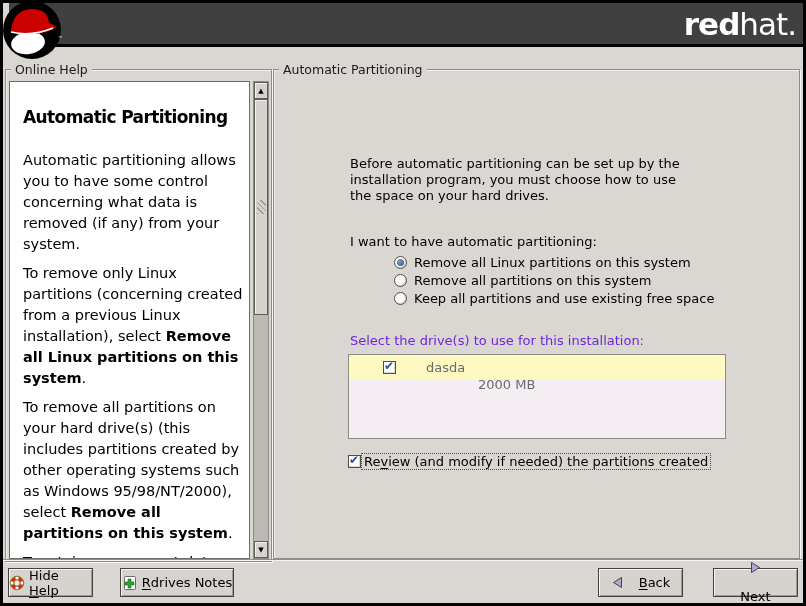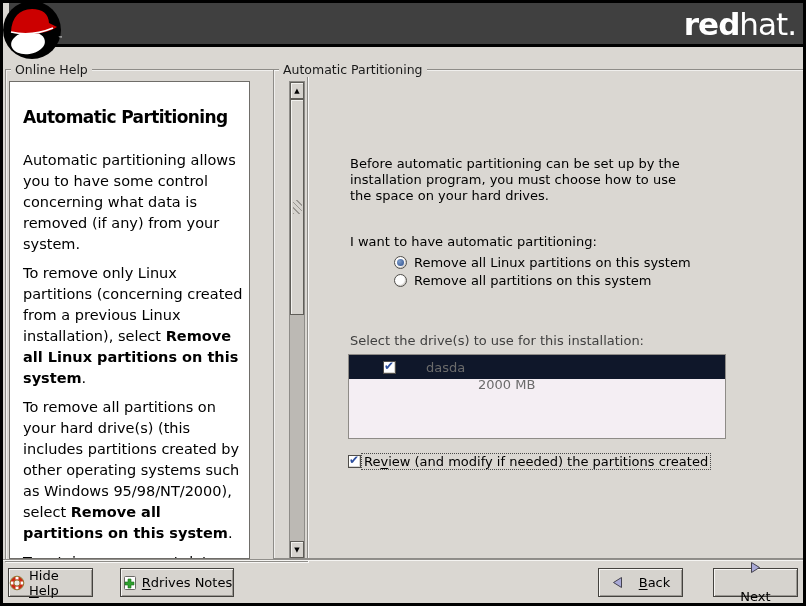--- a/index.html
+++ b/index.html
@@ -6,21 +6,21 @@
   body{background:#000;position:relative;font-family:"DejaVu Sans","Liberation Sans",sans-serif;overflow:hidden;}
   .window{position:absolute;left:3px;top:3px;width:800px;height:600px;background:#dad7d2;overflow:hidden;}
 
   
   .header{position:absolute;left:6px;top:0;width:100%;height:41px;background:#404040;border-bottom:3px solid #000;}
   .brand{position:absolute;right:13px;top:1px;font-size:31px;color:#fff;letter-spacing:-1px;line-height:40px;}
   .brand .bld{font-weight:bold;}
   .logo{position:absolute;left:-2px;top:-4px;width:64px;height:64px;z-index:6;}
 
   
-  .frame{position:absolute;border:1px solid #8e8c88;box-shadow:1px 1px 0 rgba(255,255,255,.8),inset 1px 1px 0 rgba(255,255,255,.6);padding-left:36px;}
+  .frame{position:absolute;border:1px solid #8e8c88;box-shadow:1px 1px 0 rgba(255,255,255,.8),inset 1px 1px 0 rgba(255,255,255,.6);}
   .frame-label{position:absolute;top:-8px;left:5px;background:#dad7d2;padding:0 4px;font-size:12.5px;color:#1a1a1a;line-height:15px;white-space:nowrap;}
   .frame-help{left:2px;top:66px;width:265px;height:491px;}
   .frame-main{left:270px;top:66px;width:525px;height:488px;}
 
   
   .help-view{position:absolute;left:3px;top:11px;width:239px;height:476px;background:#fff;border:1px solid #6f6d69;overflow:hidden;}
   .help-content{padding:14px 4px 0 13px;color:#000;}
   .help-heading{font-size:17px;font-weight:bold;letter-spacing:-0.6px;margin:8px 0 20px 0;line-height:26px;white-space:nowrap;}
   .help-content p{font-size:14.5px;line-height:21px;margin:0 0 8px 0;}
 
@@ -32,23 +32,23 @@
   .vs-thumb{position:absolute;left:0;top:17px;width:14px;height:216px;background:#d6d3ce;border:1px solid #5f5d58;box-sizing:border-box;box-shadow:inset 1px 1px 0 #f3f2ef;}
   .vs-thumb::after{content:"";position:absolute;left:2px;top:50%;margin-top:-7px;width:9px;height:14px;background:repeating-linear-gradient(45deg,#9a9792 0 1px,transparent 1px 4px);}
 
   
   .intro{position:absolute;left:76px;top:86px;width:332px;font-size:13px;line-height:16px;color:#000;}
   .question{position:absolute;left:76px;top:164px;font-size:13px;color:#000;}
   .options{position:absolute;left:120px;top:183px;}
   .opt-row{display:flex;align-items:center;gap:7px;height:18px;font-size:13px;color:#000;}
   .radio{width:13px;height:13px;border-radius:50%;background:#fdfdfd;border:1px solid #4f4d49;box-sizing:border-box;position:relative;box-shadow:inset -1px -1px 1px #cfccc7;flex:0 0 auto;}
   .radio.selected::after{content:"";position:absolute;left:2px;top:2px;width:7px;height:7px;border-radius:50%;background:radial-gradient(circle at 35% 35%,#7d9cc9,#2d4f8e);}
-  .drives-label{position:absolute;left:76px;top:263px;font-size:13px;color:#404040;}
+  .drives-label{position:absolute;left:76px;top:263px;font-size:13px;color:#6d28d9;}
   .drive-list{position:absolute;left:74px;top:284px;width:378px;height:85px;background:#f4eef3;border:1px solid #8e8b87;box-sizing:border-box;overflow:hidden;}
-  .drive-row{height:24px;background:#0f172a;display:flex;align-items:center;font-size:13px;color:#6b6b6b;}
+  .drive-row{height:24px;background:#fef9c3;display:flex;align-items:center;font-size:13px;color:#6b6b6b;}
   .drive-row .cb{margin-left:34px;}
   .drive-name{margin-left:30px;min-width:42px;}
   .drive-size{margin-left:10px;margin-top:35px;}
   .cb{width:13px;height:13px;background:#fff;border:1px solid #4f4d49;box-sizing:border-box;position:relative;box-shadow:inset -1px -1px 0 #d8d6d2;flex:0 0 auto;}
   .cb.checked::after{content:"✔";position:absolute;left:0;top:-3px;font-size:12px;font-weight:bold;color:#2d4f9e;}
   .review-row{position:absolute;left:74px;top:383px;display:flex;align-items:center;font-size:13px;color:#000;}
   .review-label{border:1px dotted #4a4a4a;padding:0 2px;line-height:15px;}
 
   
   .footer-sep{position:absolute;left:0;top:556px;width:100%;height:1px;background:#918f8b;border-bottom:1px solid #f5f4f2;}
@@ -110,20 +110,24 @@
 
     <div class="options">
         <div class="opt-row">
           <span class="radio selected"></span>
           <span>Remove all Linux partitions on this system</span>
         </div>
         <div class="opt-row">
           <span class="radio"></span>
           <span>Remove all partitions on this system</span>
         </div>
+        <div class="opt-row">
+          <span class="radio"></span>
+          <span>Keep all partitions and use existing free space</span>
+        </div>
       </div>
 
     <div class="drives-label">Select the drive(s) to use for this installation:</div>
 
     <div class="drive-list">
         <div class="drive-row">
           <span class="cb checked"></span>
           <span class="drive-name">dasda</span>
           <span class="drive-size">2000 MB</span>
         </div>

